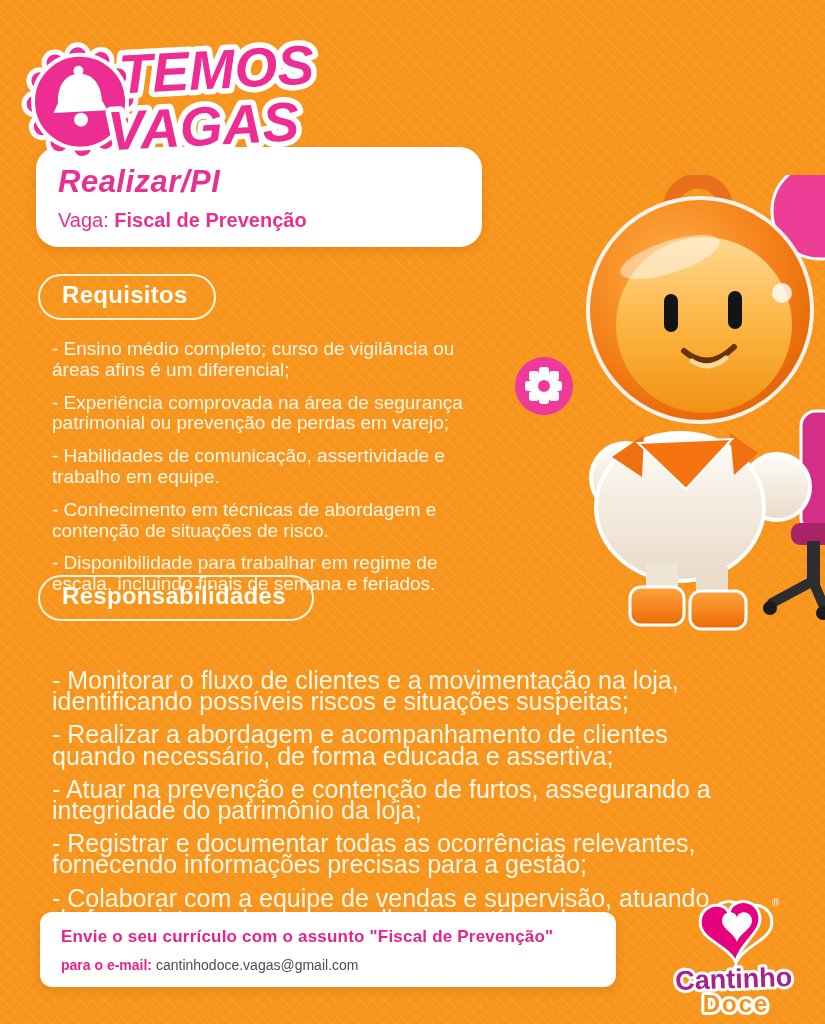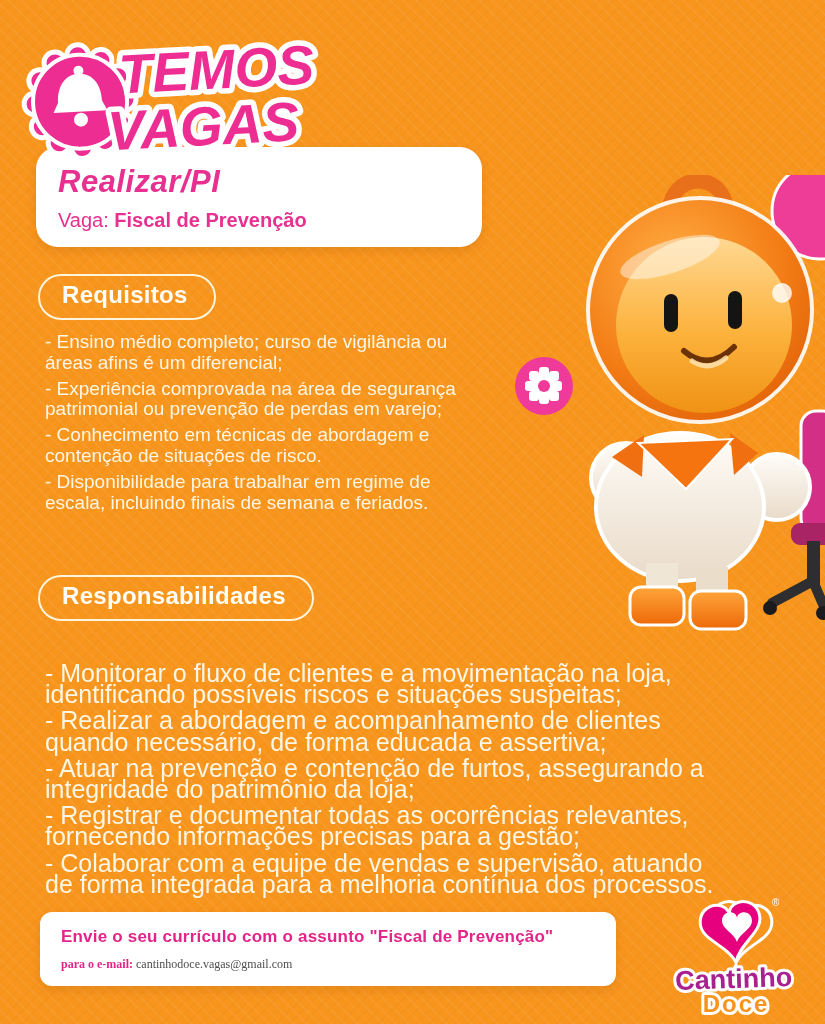--- a/index.html
+++ b/index.html
@@ -28,29 +28,29 @@
     border:2.5px solid #FFF5DC; border-radius:30px;
     padding:5px 26px 9px 22px;
     color:#FFFEF6; font-size:24px; font-weight:bold; letter-spacing:.3px;
   }
   .head-req{left:38px; top:274px;}
   .head-resp{left:38px; top:575px;}
   
   .list{position:absolute; z-index:3; color:#FDF6E4;}
   .req{left:40px; top:327px; width:456px; font-size:19px; line-height:20.8px;}
   .resp{left:40px; top:658px; width:692px; font-size:25px; line-height:21.2px;}
-  .li{margin:5px;}
+  .li{margin:12px;}
   
   .contact{
     position:absolute; left:40px; top:912px; width:534px; z-index:3;
     background:#fff; border-radius:12px; padding:15px 21px 14px 21px;
     box-shadow:0 4px 10px rgba(150,70,0,.18);
   }
   .c1{font-size:17px; font-weight:bold; color:#E3248A; letter-spacing:.2px;}
-  .c2{margin-top:10px; font-size:12px;font-family:Liberation Serif, serif;}
+  .c2{margin-top:10px; font-size:14px;}
   .c2 .lbl{font-weight:bold; color:#E3248A;}
   .c2 .email{color:#4D4D4D; font-weight:normal;}
   
   .mascot{position:absolute; left:520px; top:175px; z-index:1;}
   .gear-badge{position:absolute; left:512px; top:354px; z-index:2;}
   .brand{position:absolute; left:648px; top:898px; z-index:3;}
 </style>
 </head>
 <body>
 
@@ -169,20 +169,21 @@
     <div class="vaga-line">
       <span>Vaga:</span>
       <strong>Fiscal de Prevenção</strong>
     </div>
   </div>
 
   <div class="pill-head head-req">Requisitos</div>
   <div class="list req">
       <div class="li">- Ensino médio completo; curso de vigilância ou áreas afins é um diferencial;</div>
       <div class="li">- Experiência comprovada na área de segurança patrimonial ou prevenção de perdas em varejo;</div>
+      <div class="li">- Habilidades de comunicação, assertividade e trabalho em equipe.</div>
       <div class="li">- Conhecimento em técnicas de abordagem e contenção de situações de risco.</div>
       <div class="li">- Disponibilidade para trabalhar em regime de escala, incluindo finais de semana e feriados.</div>
     </div>
 
   <div class="pill-head head-resp">Responsabilidades</div>
   <div class="list resp">
       <div class="li">- Monitorar o fluxo de clientes e a movimentação na loja, identificando possíveis riscos e situações suspeitas;</div>
       <div class="li">- Realizar a abordagem e acompanhamento de clientes quando necessário, de forma educada e assertiva;</div>
       <div class="li">- Atuar na prevenção e contenção de furtos, assegurando a integridade do patrimônio da loja;</div>
       <div class="li">- Registrar e documentar todas as ocorrências relevantes, fornecendo informações precisas para a gestão;</div>

